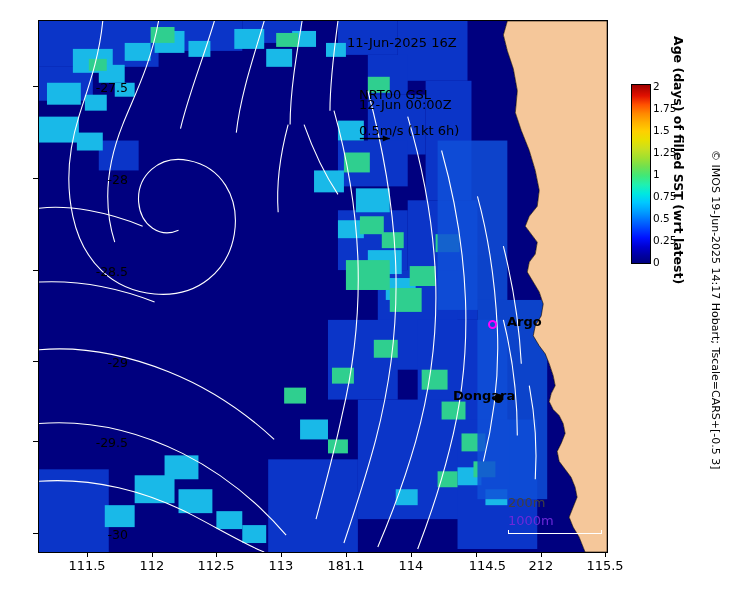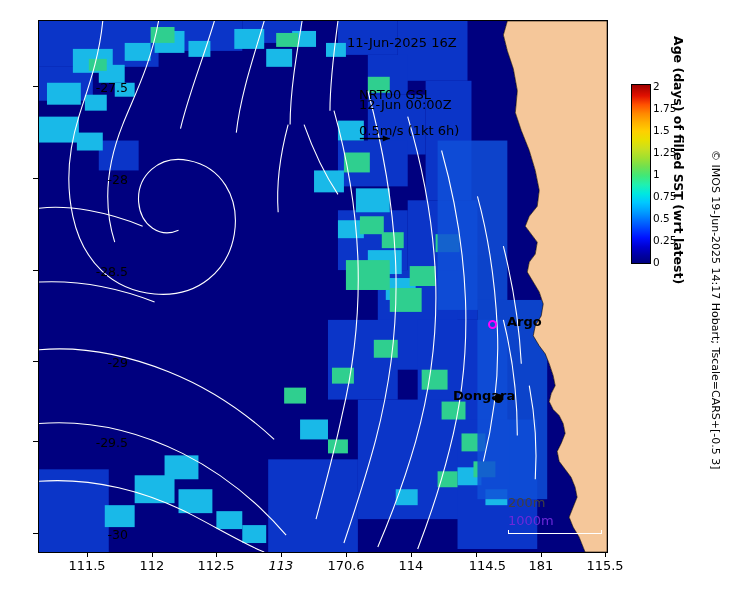--- a/index.html
+++ b/index.html
@@ -214,25 +214,25 @@
     <div class="tickmark-y" style="top:270px;"></div>
     <div class="tickmark-y" style="top:361px;"></div>
     <div class="tickmark-y" style="top:441px;"></div>
     <div class="tickmark-y" style="top:533px;"></div>
   </div>
 
   <div>
     <div class="xtick" style="left:57px;">111.5</div>
     <div class="xtick" style="left:122px;">112</div>
     <div class="xtick" style="left:186px;">112.5</div>
-    <div class="xtick" style="left:251px;font-style:italic;">113</div>
-    <div class="xtick" style="left:316px;">170.6</div>
+    <div class="xtick" style="left:251px;">113</div>
+    <div class="xtick" style="left:316px;">181.1</div>
     <div class="xtick" style="left:381px;">114</div>
     <div class="xtick" style="left:446px;text-align:right;">114.5</div>
-    <div class="xtick" style="left:511px;">181</div>
+    <div class="xtick" style="left:511px;">212</div>
     <div class="xtick" style="left:575px;">115.5</div>
     <div class="tickmark-x" style="left:87px;"></div>
     <div class="tickmark-x" style="left:152px;"></div>
     <div class="tickmark-x" style="left:216px;"></div>
     <div class="tickmark-x" style="left:281px;"></div>
     <div class="tickmark-x" style="left:346px;"></div>
     <div class="tickmark-x" style="left:411px;"></div>
     <div class="tickmark-x" style="left:476px;"></div>
     <div class="tickmark-x" style="left:541px;"></div>
     <div class="tickmark-x" style="left:605px;"></div>

